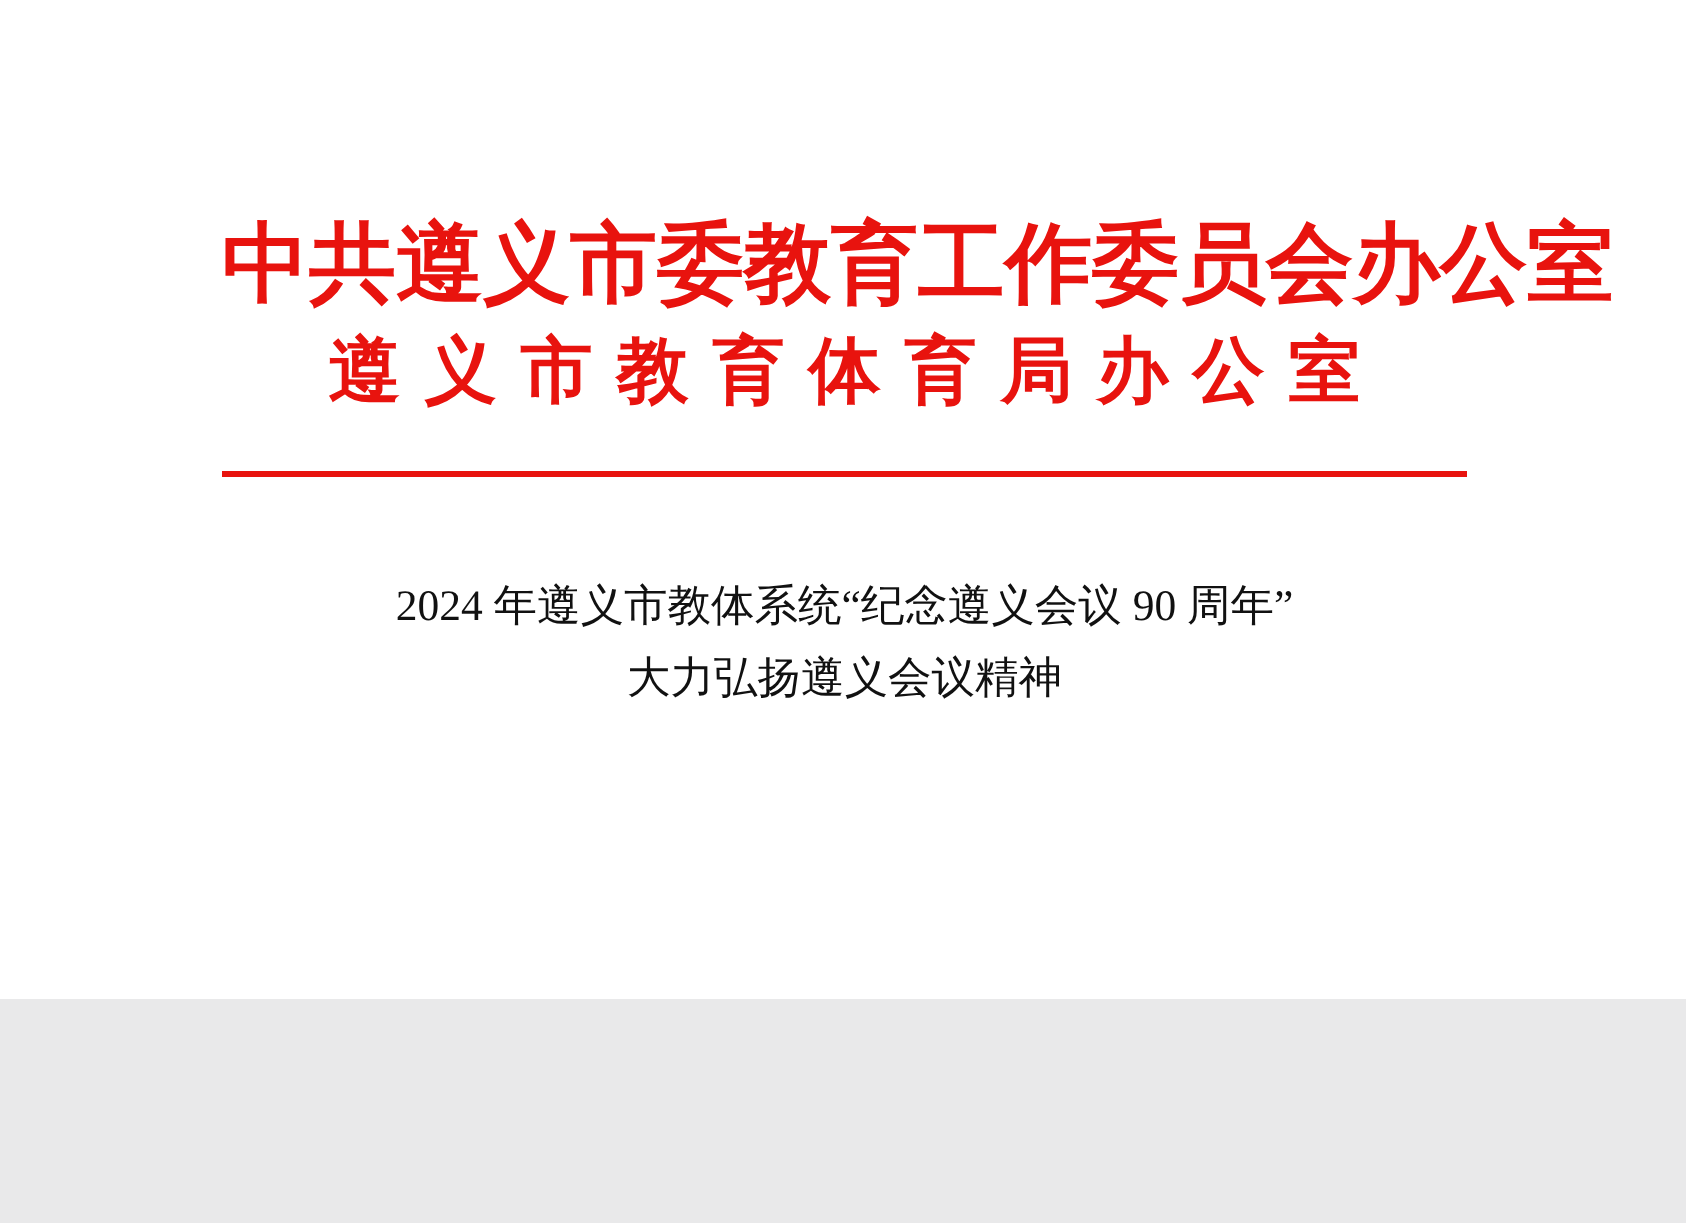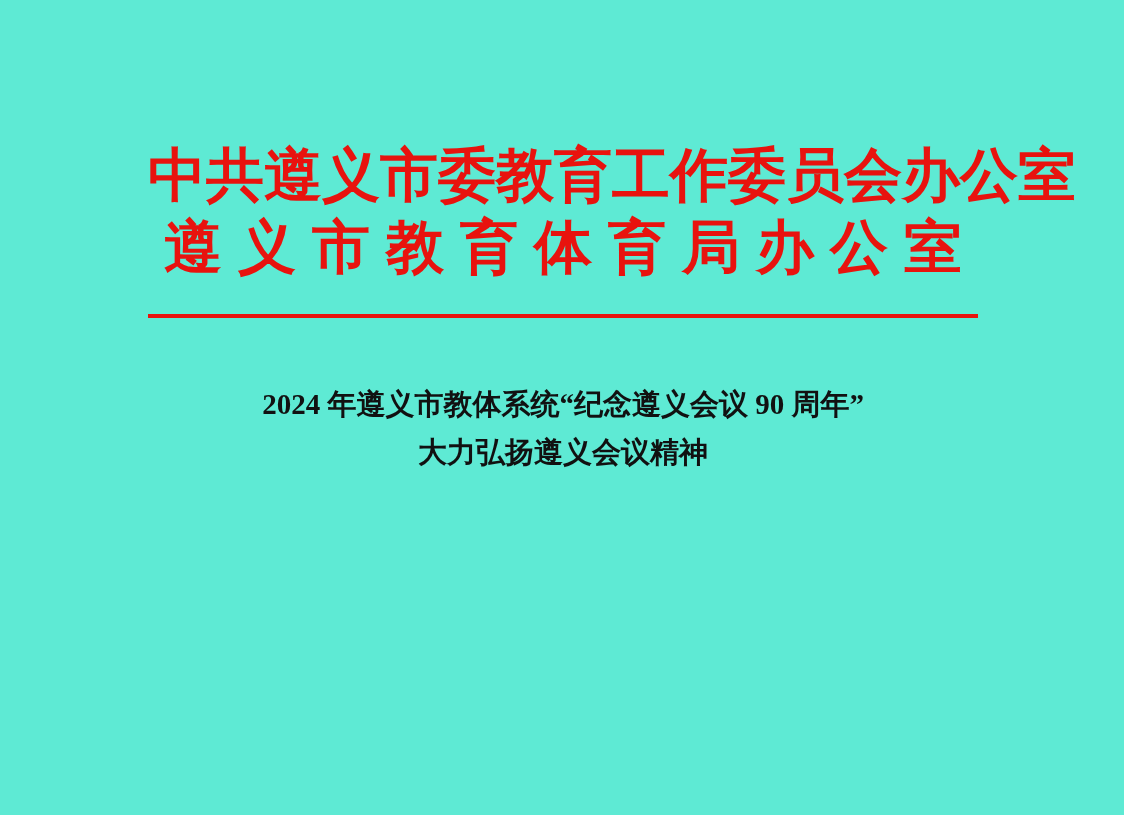--- a/index.html
+++ b/index.html
@@ -9,22 +9,22 @@
   }
   body {
     width: 1124px;
     height: 815px;
     overflow: hidden;
     font-family: "Liberation Serif", serif;
   }
   .page {
     position: relative;
     width: 1124px;
-    height: 815px;
-    background: #5eead4;
+    height: 666px;
+    background: #ffffff;
     box-sizing: border-box;
     overflow: hidden;
   }
   .page-inner {
     position: absolute;
     left: 148px;
     top: 0;
     width: 830px;
   }
   .masthead {
@@ -36,37 +36,37 @@
     font-weight: bold;
     text-align: center;
     white-space: nowrap;
   }
   .masthead-line-1 {
     font-size: 58px;
     line-height: 72px;
     letter-spacing: 0px;
   }
   .masthead-line-2 {
-    font-size: 58px;
+    font-size: 48px;
     line-height: 72px;
     letter-spacing: 16px;
     padding-left: 16px;
     text-align: center;
   }
   .red-rule {
     margin-top: 30px;
     height: 4px;
     background: #e8130e;
     width: 100%;
   }
   .doc-title {
     margin-top: 62px;
     text-align: center;
     font-family: "Liberation Serif", serif;
-    font-weight: bold;
+    font-weight: normal;
     font-size: 29px;
     line-height: 48px;
     color: #111111;
   }
   .body-text {
     margin-top: 56px;
     font-family: "Liberation Serif", serif;
     font-size: 24px;
     line-height: 48px;
     color: #111111;

